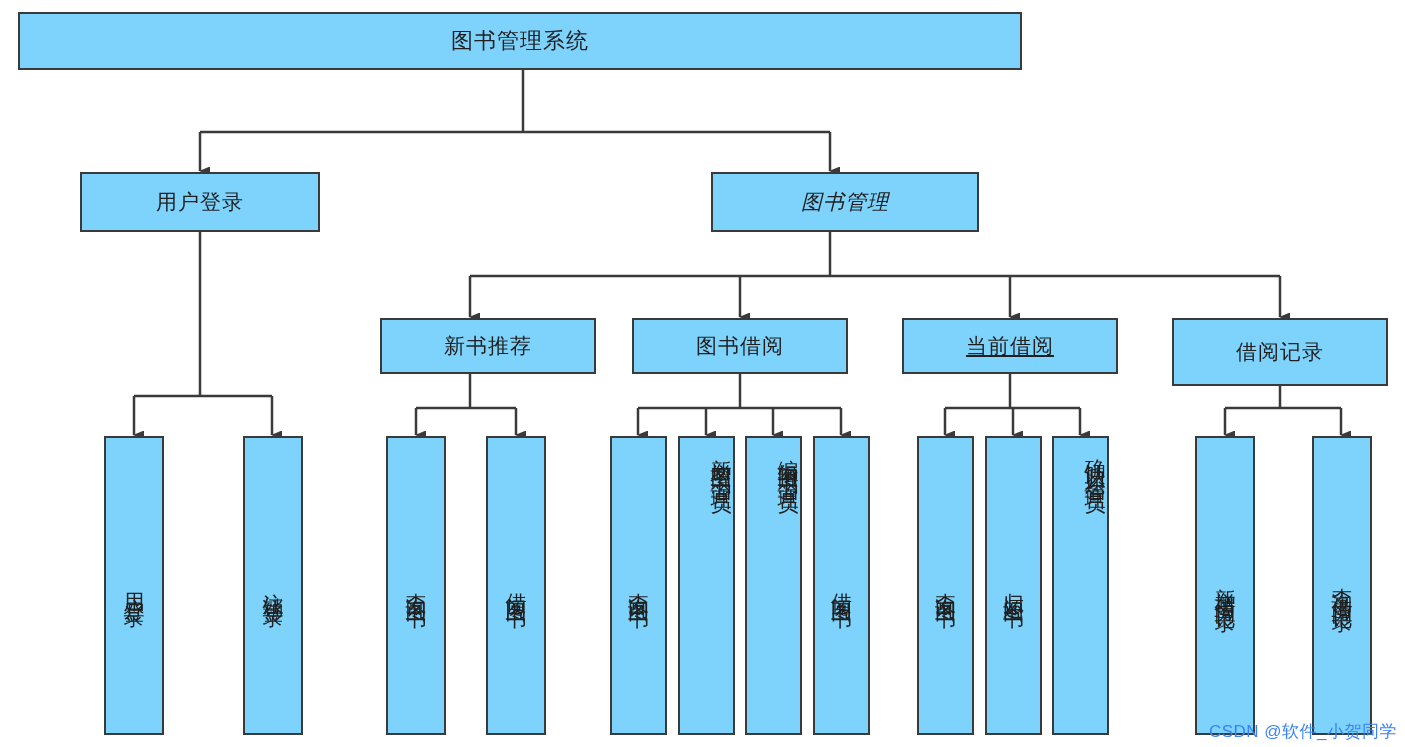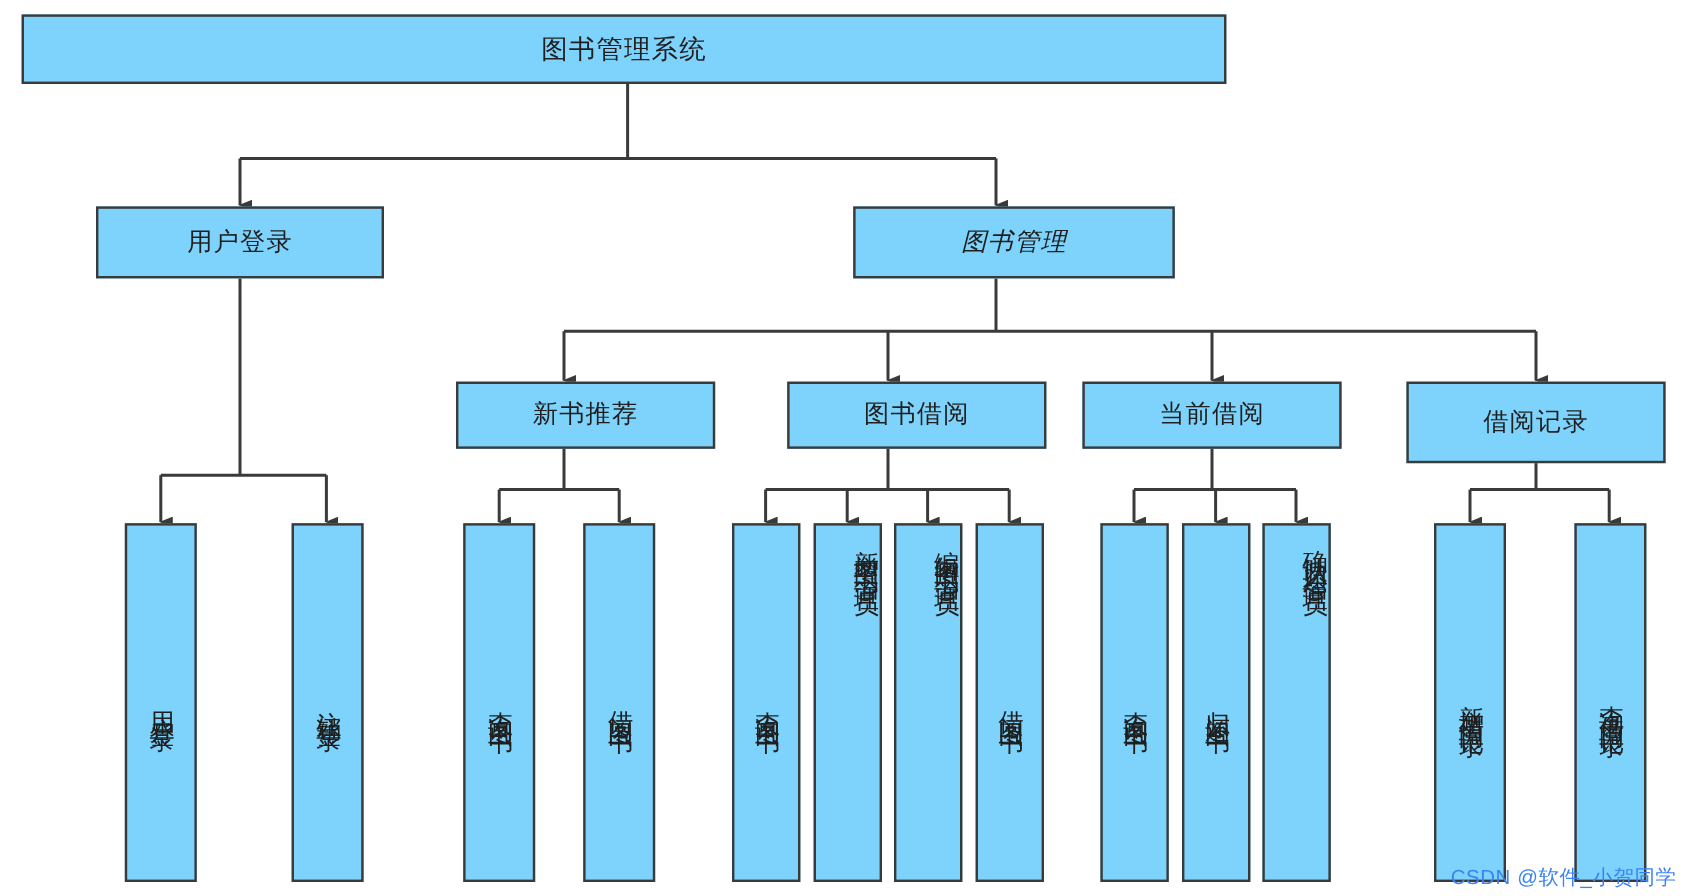--- a/index.html
+++ b/index.html
@@ -116,22 +116,22 @@
         <line x1="1225" y1="408" x2="1225" y2="435" marker-end="url(#arrowhead)"></line>
         <line x1="1341" y1="408" x2="1341" y2="435" marker-end="url(#arrowhead)"></line>
       </g>
   </svg>
 
   <div id="nodes-layer">
       <div class="node level-root" style="left: 18px; top: 12px; width: 1004px; height: 58px;">图书管理系统</div>
       <div class="node level-2" style="left: 80px; top: 172px; width: 240px; height: 60px;">用户登录</div>
       <div class="node level-2" style="left: 711px; top: 172px; width: 268px; height: 60px; font-style: italic;">图书管理</div>
       <div class="node level-3" style="left: 362px; top: 318px; width: 216px; height: 56px; margin-left: 18px;">新书推荐</div>
-      <div class="node level-3" style="left: 656px; top: 318px; width: 216px; height: 56px;">图书借阅</div>
-      <div class="node level-3" style="left: 902px; top: 318px; width: 216px; height: 56px;">当前借阅</div>
+      <div class="node level-3" style="left: 632px; top: 318px; width: 216px; height: 56px;">图书借阅</div>
+      <div class="node level-3" style="left: 902px; top: 318px; width: 216px; height: 56px; text-decoration: underline;">当前借阅</div>
       <div class="node level-3" style="left: 1172px; top: 318px; width: 216px; height: 68px;">借阅记录</div>
       <div class="node leaf" style="left: 104px; top: 436px; width: 60px; height: 299px;">用户登录</div>
       <div class="node leaf" style="left: 243px; top: 436px; width: 60px; height: 299px;">注销登录</div>
       <div class="node leaf" style="left: 386px; top: 436px; width: 60px; height: 299px;">查询图书</div>
       <div class="node leaf" style="left: 486px; top: 436px; width: 60px; height: 299px;">借阅图书</div>
       <div class="node leaf" style="left: 610px; top: 436px; width: 57px; height: 299px;">查询图书</div>
       <div class="node leaf top-aligned" style="left: 678px; top: 436px; width: 57px; height: 299px;">新增图书（管理员）</div>
       <div class="node leaf top-aligned" style="left: 745px; top: 436px; width: 57px; height: 299px;">编辑图书（管理员）</div>
       <div class="node leaf" style="left: 813px; top: 436px; width: 57px; height: 299px;">借阅图书</div>
       <div class="node leaf" style="left: 917px; top: 436px; width: 57px; height: 299px;">查询图书</div>

